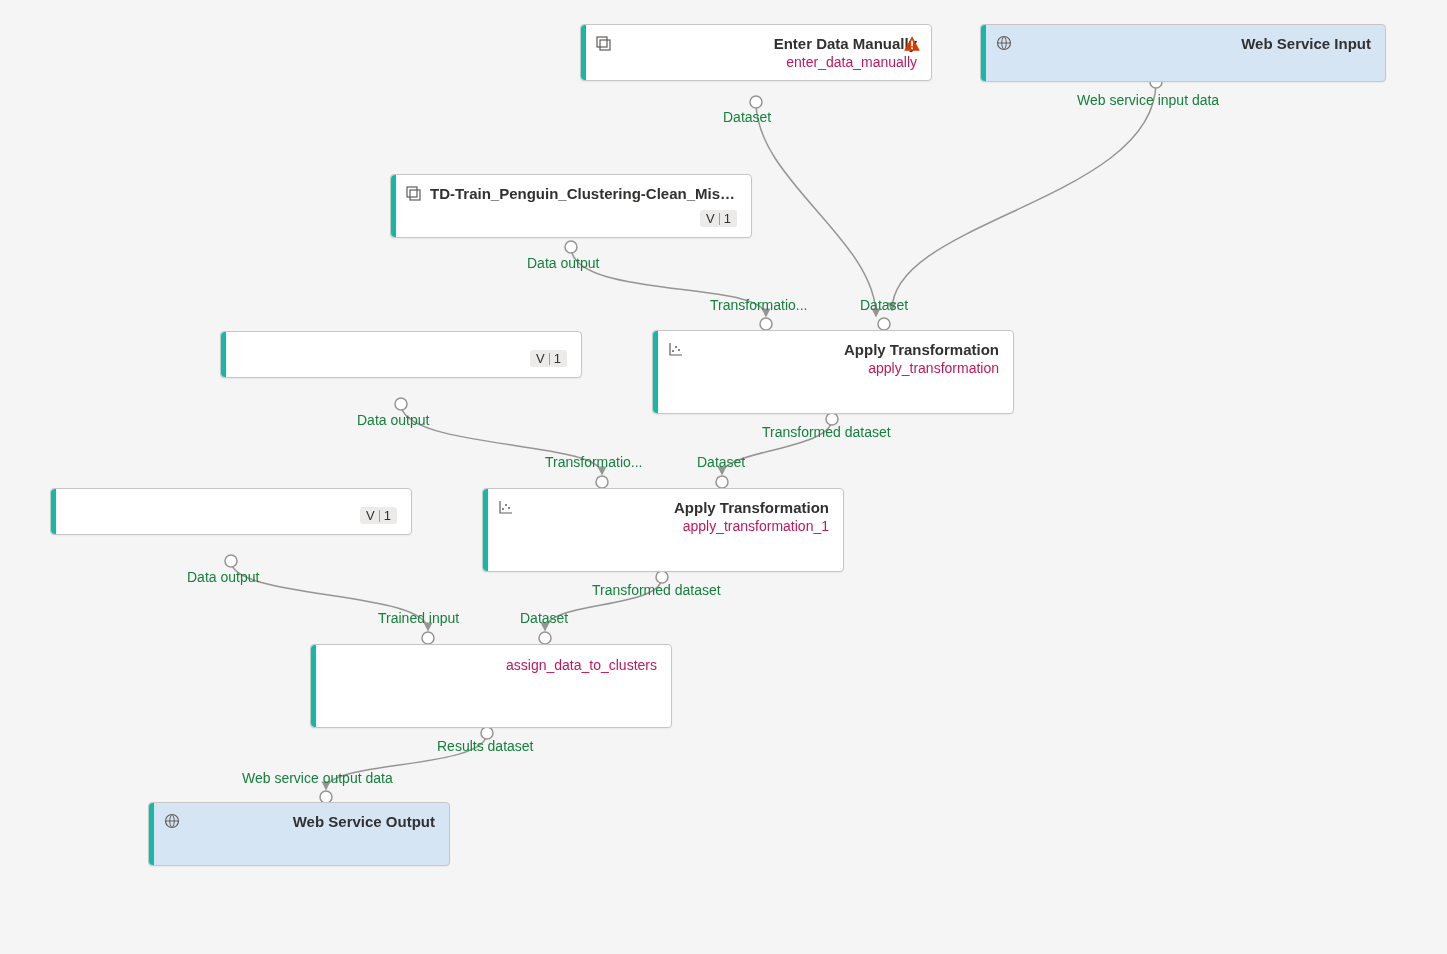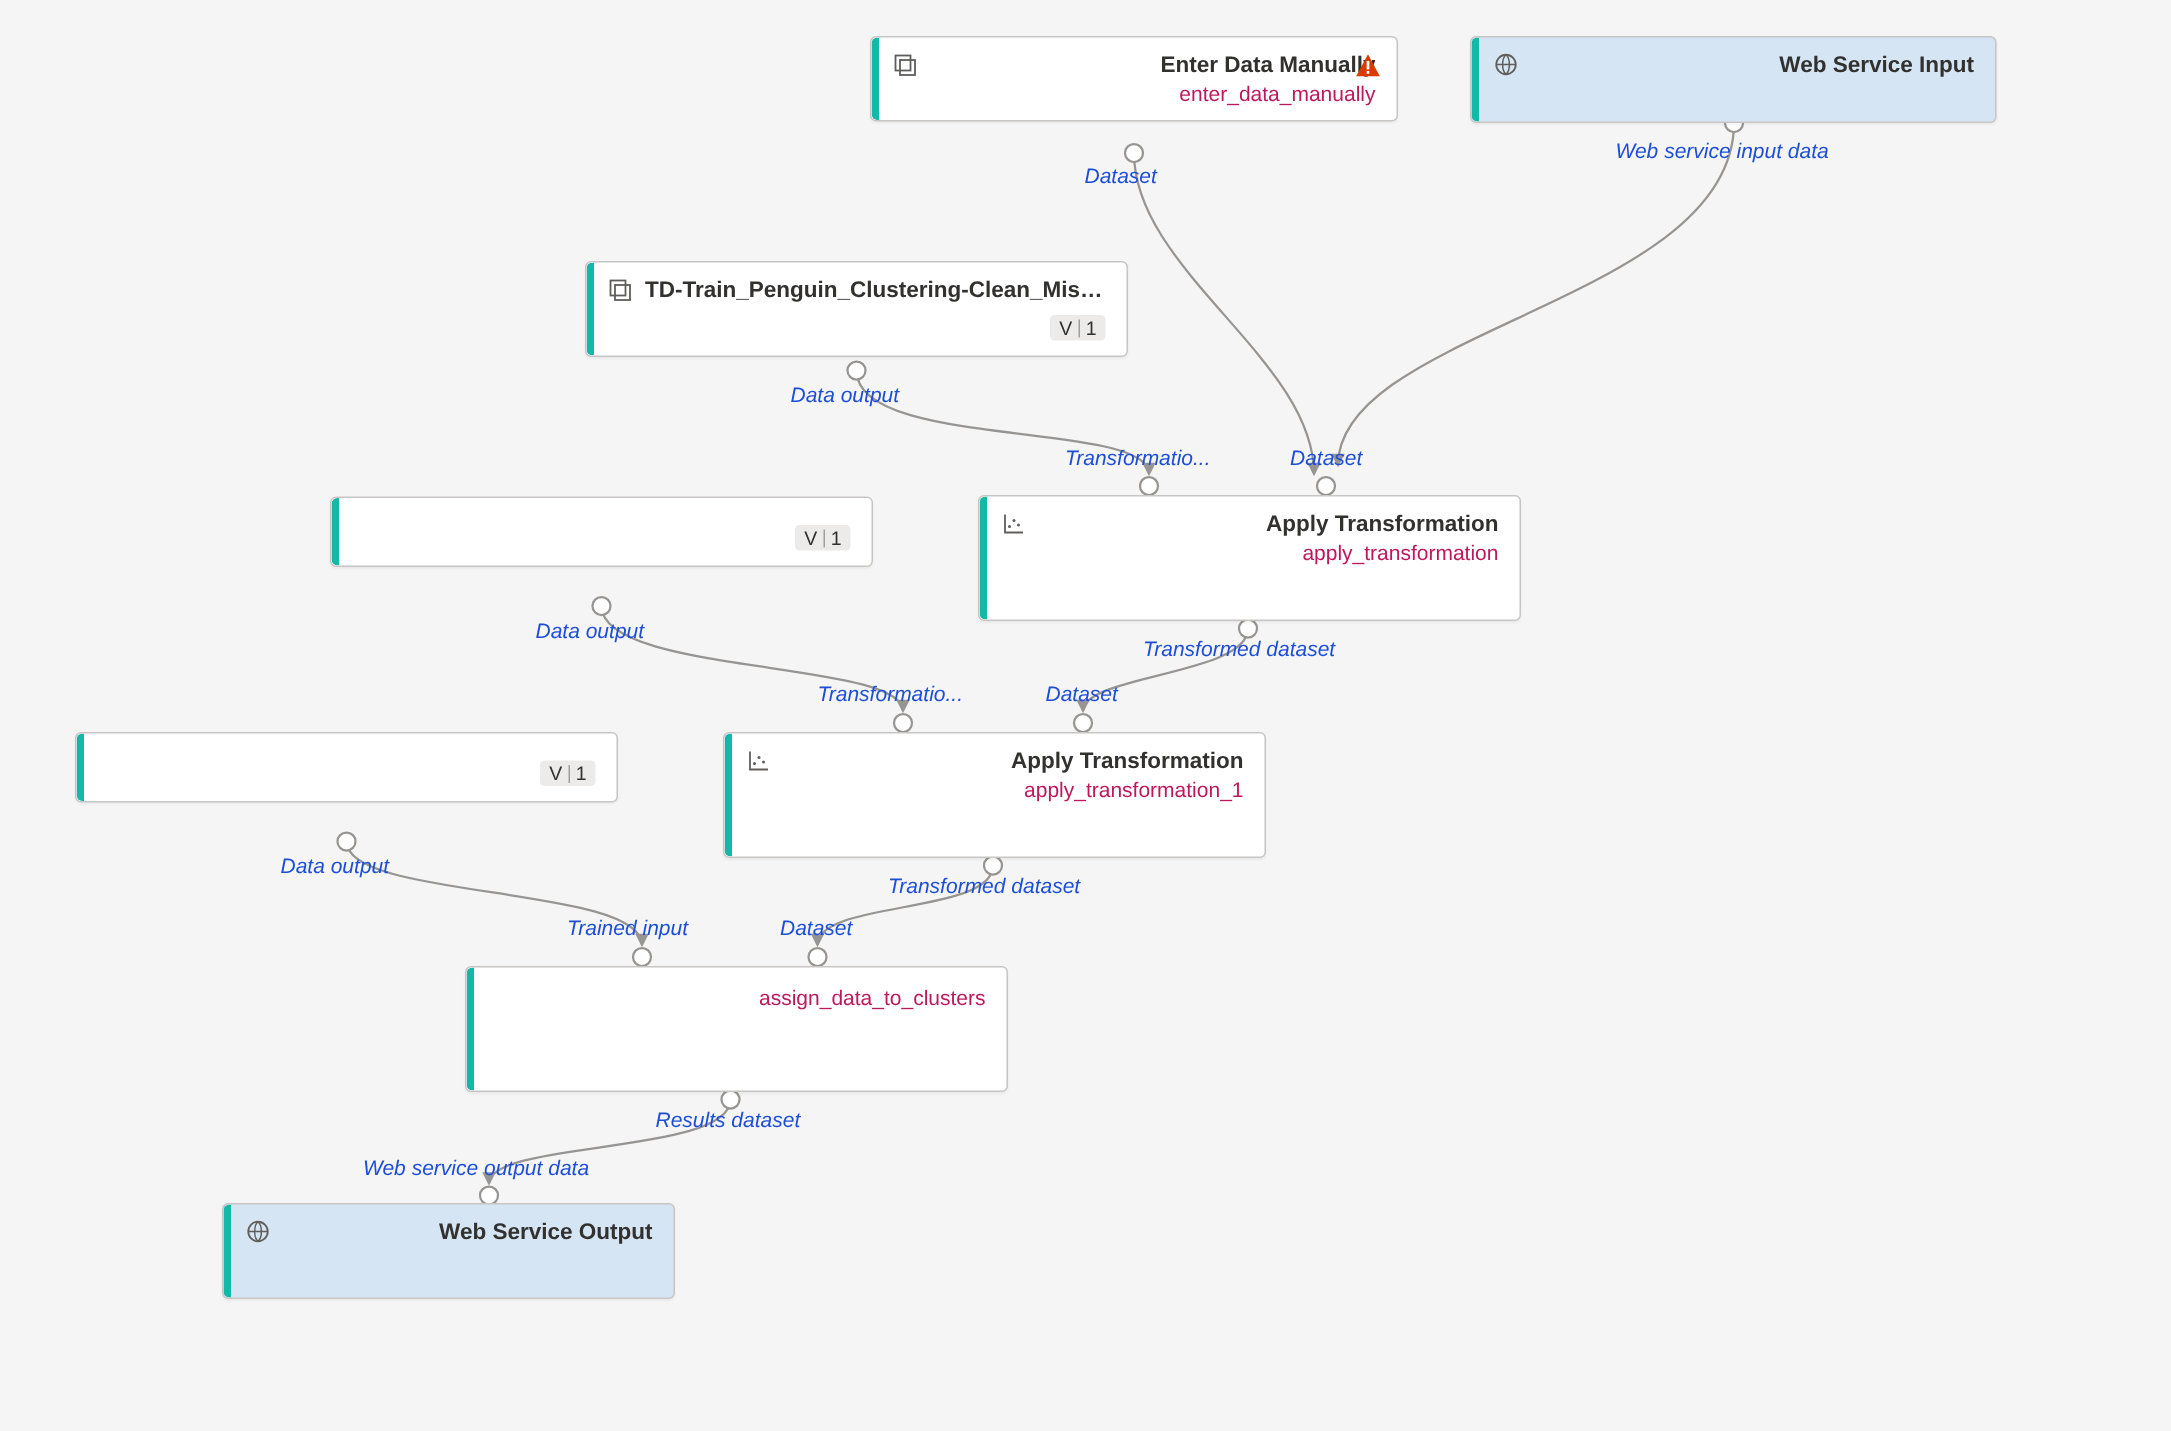--- a/index.html
+++ b/index.html
@@ -77,23 +77,22 @@
     flex-shrink: 0;
     color: #605e5c;
   }
   .warn {
     position: absolute;
     right: 10px; top: 10px;
   }
   .port-label {
     position: absolute;
     font-size: 14px;
-    color: #1d4ed8;
+    color: #15803d;
     white-space: nowrap;
-    font-style: italic;
   }
 </style>
 </head>
 <body>
 
 <svg class="connectors">
   <defs>
     <marker id="arrow" markerWidth="8" markerHeight="8" refX="6" refY="4" orient="auto">
       <path d="M1,1 L7,4 L1,7 Z" fill="#979593"></path>
     </marker>
@@ -156,21 +155,21 @@
     <span class="warn">
       <svg width="18" height="18" viewBox="0 0 16 16">
           <path d="M8 1 L15 14 H1 Z" fill="#d83b01"></path>
           <rect x="7.2" y="5" width="1.6" height="5" fill="#fff"></rect>
           <rect x="7.2" y="11" width="1.6" height="1.6" fill="#fff"></rect>
         </svg>
     </span>
   </div>
 </div>
 
-<div class="node web" style="left:980px; top:24px; width:351px; height:58px;">
+<div class="node web" style="left:980px; top:24px; width:406px; height:58px;">
   <div class="node-inner">
     <div class="node-head">
       <span class="icon">
         <svg viewBox="0 0 16 16">
             <circle cx="8" cy="8" r="6.5" fill="none" stroke="currentColor" stroke-width="1.2"></circle>
             <path d="M1.5 8 H14.5 M8 1.5 C5 4 5 12 8 14.5 M8 1.5 C11 4 11 12 8 14.5" fill="none" stroke="currentColor" stroke-width="1"></path>
           </svg>
       </span>
       <div class="node-title">Web Service Input</div>
     </div>

